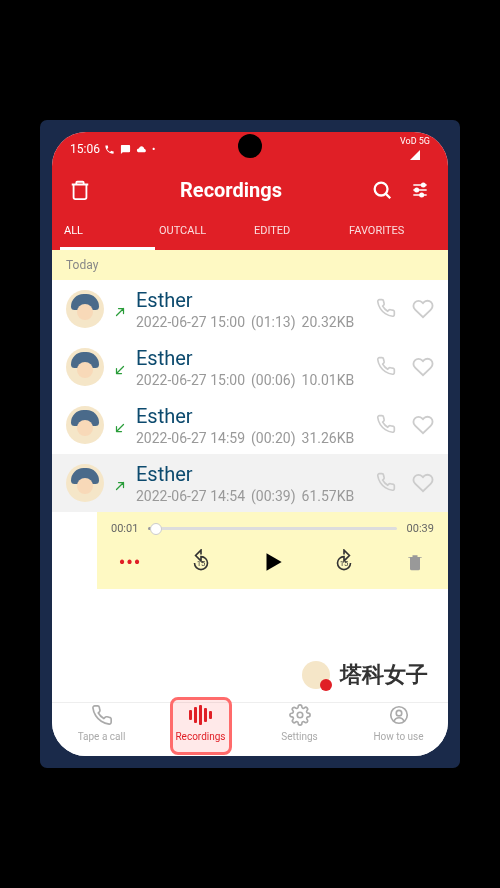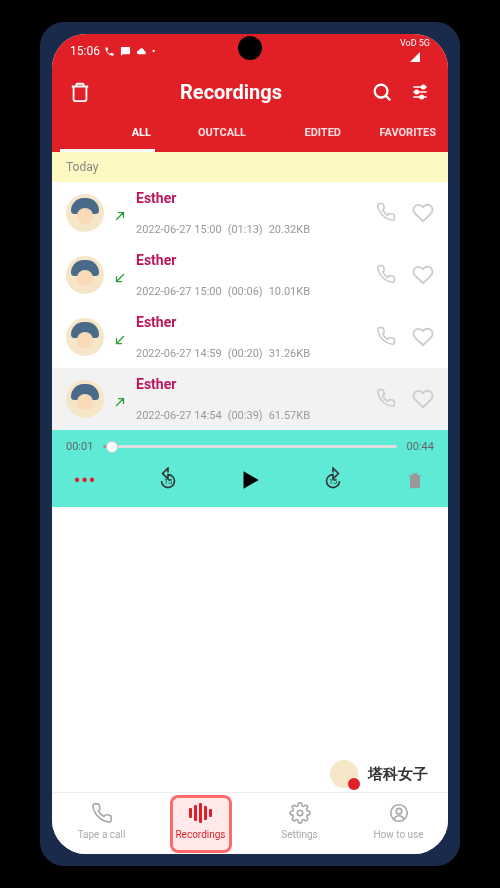--- a/index.html
+++ b/index.html
@@ -1,69 +1,69 @@
 <!DOCTYPE html>
 <html><head>
 <meta charset="utf-8">
 <style>
   * { margin: 0; padding: 0; box-sizing: border-box; font-family: -apple-system, BlinkMacSystemFont, "Segoe UI", Roboto, sans-serif; }
   body { background: #000; width: 500px; height: 888px; display: flex; align-items: center; justify-content: center; }
-  .phone-frame { width: 420px; height: 844px; background: #1a2a4a; border-radius: 24px; padding: 12px; position: relative; box-shadow: 0 0 20px rgba(0,0,0,0.5); }
+  .phone-frame { width: 420px; height: 648px; background: #1a2a4a; border-radius: 7px; padding: 12px; position: relative; box-shadow: 0 0 20px rgba(0,0,0,0.5); }
   .phone-inner { width: 100%; height: 100%; background: #fff; border-radius: 34px; overflow: hidden; position: relative; display: flex; flex-direction: column; }
   .notch { position: absolute; top: 0; left: 50%; transform: translateX(-50%); width: 24px; height: 24px; background: #000; border-radius: 50%; top: 14px; z-index: 100; }
   
   .status-bar { height: 34px; background: #e01f26; color: #fff; display: flex; align-items: center; justify-content: space-between; padding: 0 18px; font-size: 12px; }
   .status-left { display: flex; align-items: center; gap: 4px; }
   .status-right { display: flex; align-items: center; gap: 3px; flex-direction: column; }
   .status-icon { width: 12px; height: 12px; display: inline-flex; align-items: center; justify-content: center; }
   
   .header { background: #e01f26; color: #fff; display: flex; align-items: center; justify-content: space-between; padding: 12px 16px; }
   .header-title { font-size: 20px; font-weight: 700; flex: 1; text-align: center; }
   .header-icon { width: 24px; height: 24px; display: flex; align-items: center; justify-content: center; }
   
   .tabs { background: #e01f26; display: flex; padding: 0 8px; }
-  .tab { flex: 1; text-align: right; padding: 10px 4px; color: #fff; font-size: 11px; font-weight: 700; border-bottom: 3px solid transparent; opacity: 0.85; }
+  .tab { flex: 1; text-align: left; padding: 10px 4px; color: #fff; font-size: 11px; font-weight: 400; border-bottom: 3px solid transparent; opacity: 0.85; }
   .tab.active { border-bottom-color: #fff; opacity: 1; }
   
   .section-header { padding: 8px 14px; font-size: 12px; color: #888; background: #fef9c3; }
   
   .list { flex: 1; background: #fff; overflow-y: auto; }
   .item { display: flex; align-items: center; padding: 8px 14px; gap: 10px; }
   .item.expanded-row { background: #f2f2f2; }
   .avatar { width: 38px; height: 38px; border-radius: 50%; background: #f5e6c8; position: relative; overflow: hidden; flex-shrink: 0; }
   .avatar::before { content: ""; position: absolute; top: 4px; left: 50%; transform: translateX(-50%); width: 28px; height: 16px; background: #4a6a8a; border-radius: 14px 14px 4px 4px; }
   .avatar::after { content: ""; position: absolute; top: 14px; left: 50%; transform: translateX(-50%); width: 16px; height: 16px; background: #f8d9b8; border-radius: 50%; }
   .avatar .hair { position: absolute; top: 18px; left: 4px; width: 30px; height: 20px; background: #1a1a1a; border-radius: 4px; z-index: -1; }
   
   .dir-arrow { width: 12px; height: 12px; flex-shrink: 0; }
   .item-main { flex: 1; min-width: 0; }
-  .item-name { font-size: 14px; color: #be185d; font-weight: 700; }
-  .item-meta { font-size: 11px; color: #999; display: flex; gap: 6px; margin-top: 17px; }
+  .item-name { font-size: 20px; color: #0c4a6e; font-weight: 400; }
+  .item-meta { font-size: 14px; color: #999; display: flex; gap: 6px; margin-top: 2px; }
   .item-actions { display: flex; gap: 14px; align-items: center; }
   .action-icon { width: 22px; height: 22px; color: #ccc; }
   
-  .player { background: #5eead4; padding: 10px 14px 14px; }
+  .player { background: #fef9c3; padding: 10px 14px 14px; margin-left: 45px; }
   .player-progress { display: flex; align-items: center; gap: 10px; font-size: 11px; color: #666; }
   .progress-track { flex: 1; height: 3px; background: #ddd; position: relative; border-radius: 2px; }
   .progress-fill { position: absolute; left: 0; top: 0; height: 100%; background: #999; border-radius: 2px; }
   .progress-thumb { position: absolute; top: 50%; transform: translate(-50%, -50%); width: 12px; height: 12px; background: #fff; border: 1px solid #ccc; border-radius: 50%; }
   .player-controls { display: flex; align-items: center; justify-content: space-between; margin-top: 14px; padding: 0 6px; }
   .pc-icon { width: 26px; height: 26px; display: flex; align-items: center; justify-content: center; color: #333; }
   .pc-more { color: #e01f26; font-size: 18px; font-weight: bold; letter-spacing: 1px; }
   .pc-play svg { width: 32px; height: 32px; }
   
-  .bottom-nav { display: flex; background: #fff; border-top: 1px solid #eee; padding: 8px 0 14px; }
+  .bottom-nav { display: flex; background: #fff; border-top: 1px solid #eee; padding: 0 0 14px; }
   .nav-item { flex: 1; display: flex; flex-direction: column; align-items: center; gap: 4px; font-size: 10px; color: #aaa; }
   .nav-item.active { color: #e01f26; }
   .nav-icon { width: 24px; height: 24px; display: flex; align-items: center; justify-content: center; }
   .nav-item.highlighted { position: relative; }
   .nav-item.highlighted::before { content: ""; position: absolute; top: -6px; left: 50%; transform: translateX(-50%); width: 56px; height: 52px; border: 3px solid #ff6b6b; border-radius: 8px; background: rgba(255,107,107,0.15); }
   .nav-item.highlighted > * { position: relative; z-index: 1; }
   
-  .watermark { position: absolute; bottom: 66px; right: 20px; font-size: 15px; font-weight: bold; color: #333; display: flex; align-items: center; gap: 10px; z-index: 50; }
+  .watermark { position: absolute; bottom: 66px; right: 20px; font-size: 22px; font-weight: bold; color: #333; display: flex; align-items: center; gap: 10px; z-index: 50; }
   .watermark-avatar { width: 28px; height: 28px; border-radius: 50%; background: #f5e6c8; position: relative; overflow: visible; }
   .watermark-avatar::after { content: ""; position: absolute; bottom: -2px; right: -2px; width: 12px; height: 12px; background: #e01f26; border-radius: 50%; }
   
   .waveform-icon { display: flex; align-items: center; gap: 2px; height: 20px; }
   .waveform-icon span { width: 3px; background: currentColor; border-radius: 1px; }
 </style>
 </head>
 <body>
 
 <div class="phone-frame">
@@ -252,21 +252,21 @@
               </svg></div>
     </div>
         </div>
         <div class="player">
       <div class="player-progress">
         <span>00:01</span>
         <div class="progress-track">
           <div class="progress-fill" style="width:3%"></div>
           <div class="progress-thumb" style="left:3%"></div>
         </div>
-        <span>00:44</span>
+        <span>00:39</span>
       </div>
       <div class="player-controls">
         <div class="pc-icon pc-more">•••</div>
         <div class="pc-icon">
           <svg viewBox="0 0 24 24" width="26" height="26" fill="none" stroke="#333" stroke-width="1.5">
                 <path d="M12 5V1L7 6l5 5V7a6 6 0 11-6 6"></path>
                 <text x="12" y="16" font-size="7" fill="#333" text-anchor="middle" stroke="none">15</text>
               </svg>
         </div>
         <div class="pc-icon pc-play">

